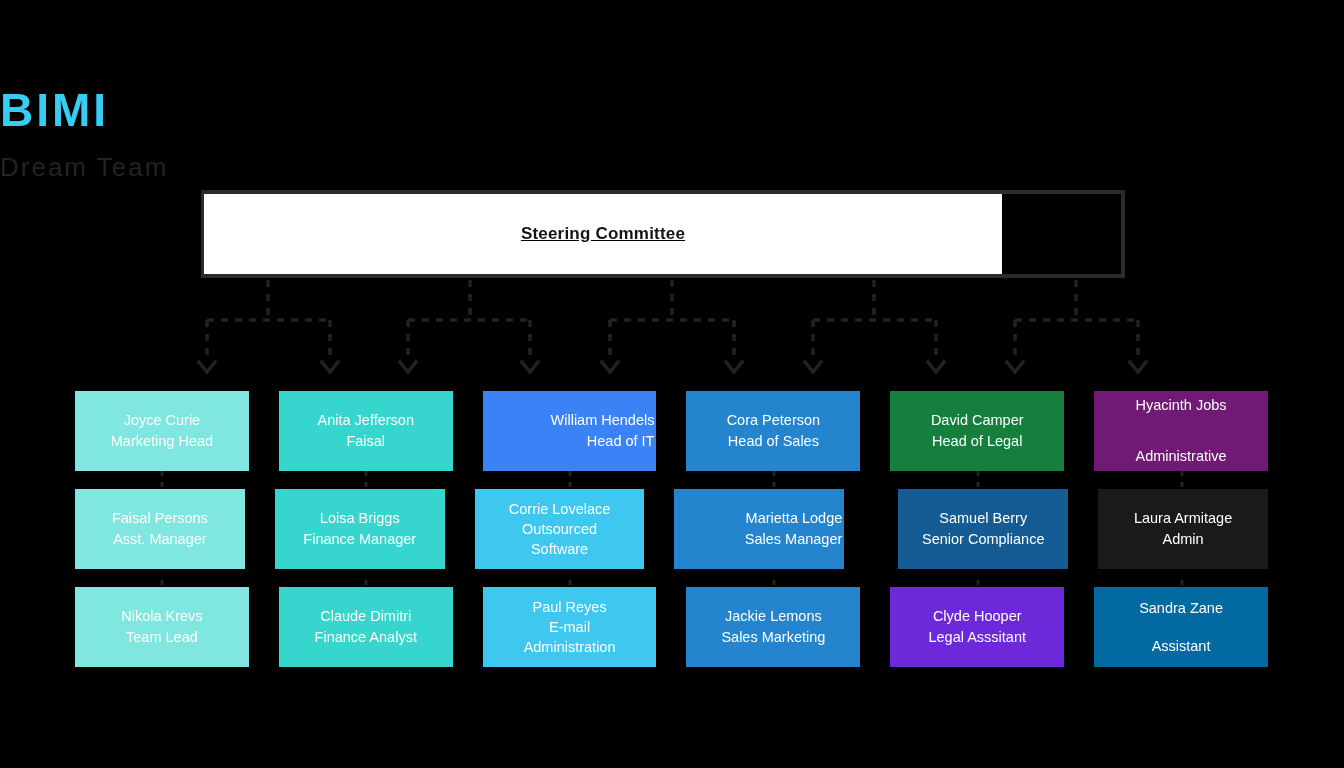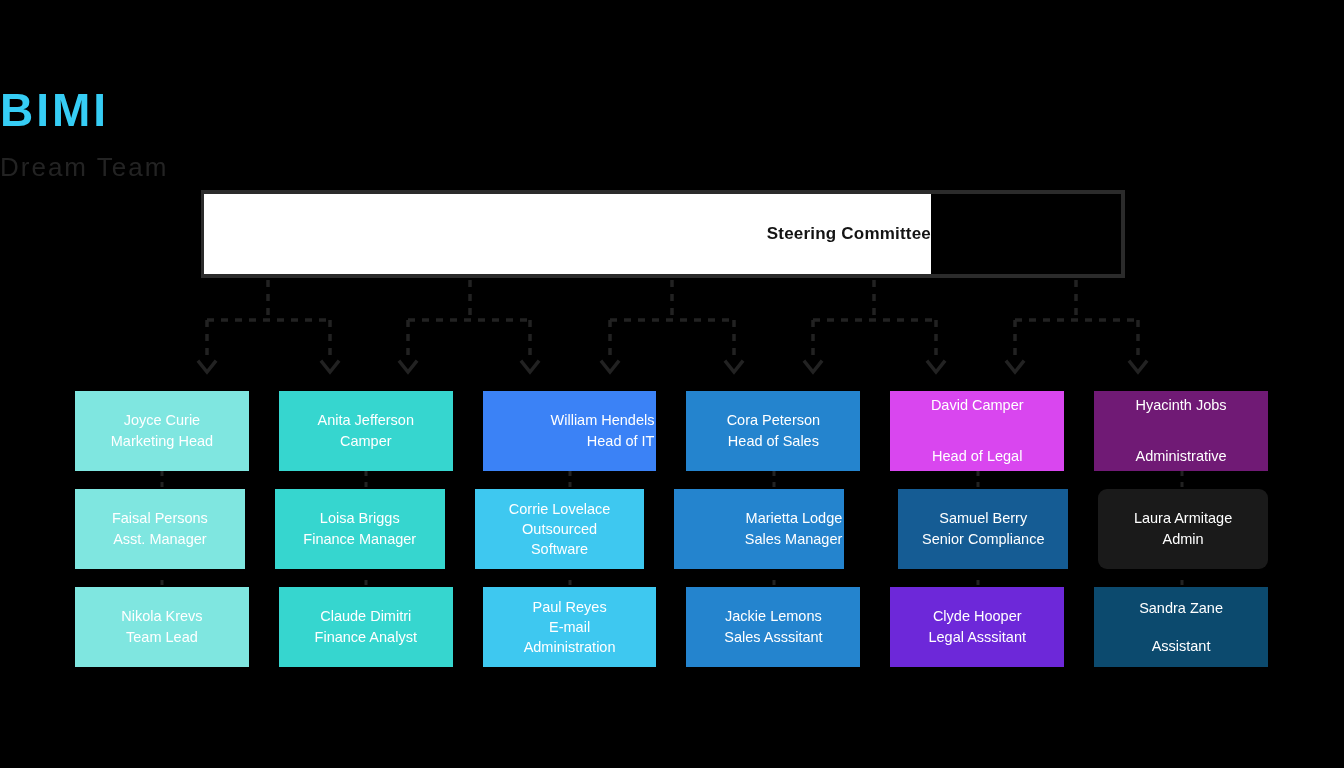--- a/index.html
+++ b/index.html
@@ -53,26 +53,27 @@
     top: 190px;
     width: 924px;
     height: 88px;
     background: #000000;
     border: 4px solid #2B2B2B;
   }
   .committee-box {
     position: absolute;
     left: 204px;
     top: 194px;
-    width: 727px;
+    width: 798px;
     height: 80px;
     background: #FFFFFF;
     display: flex;
     align-items: center;
-    justify-content: flex-end;
+    justify-content: center;
+    text-decoration: underline;
   }
   .committee-label {
     font-size: 17px;
     font-weight: bold;
     color: #141414;
     letter-spacing: 0.2px;
   }
 
   
   .connectors {
@@ -193,31 +194,31 @@
 
   <div class="grid">
 
     <div class="row">
       <div class="card" style="background: rgb(127, 230, 224);">
         <span class="card-line">Joyce Curie</span>
         <span class="card-line">Marketing Head</span>
       </div>
       <div class="card" style="background: rgb(54, 214, 207);">
         <span class="card-line">Anita Jefferson</span>
-        <span class="card-line">Camper</span>
+        <span class="card-line">Faisal</span>
       </div>
       <div class="card" style="background: #3b82f6; align-items: flex-end;">
         <span class="card-line">William Hendels</span>
         <span class="card-line">Head of IT</span>
       </div>
       <div class="card" style="background: rgb(36, 132, 206);">
         <span class="card-line">Cora Peterson</span>
         <span class="card-line">Head of Sales</span>
       </div>
-      <div class="card" style="background: #d946ef; justify-content: space-between;">
+      <div class="card" style="background: #15803d;">
         <span class="card-line">David Camper</span>
         <span class="card-line">Head of Legal</span>
       </div>
       <div class="card" style="background: #701a75; justify-content: space-between;">
         <span class="card-line">Hyacinth Jobs</span>
         <span class="card-line">Administrative</span>
       </div>
     </div>
 
     <div class="row">
@@ -235,21 +236,21 @@
         <span class="card-line">Software</span>
       </div>
       <div class="card" style="background: rgb(36, 132, 206); align-items: flex-end;">
         <span class="card-line">Marietta Lodge</span>
         <span class="card-line">Sales Manager</span>
       </div>
       <div class="card" style="background: rgb(21, 92, 148); margin-left: 24px;">
         <span class="card-line">Samuel Berry</span>
         <span class="card-line">Senior Compliance</span>
       </div>
-      <div class="card" style="background: rgb(26, 26, 26); border-radius: 9px;">
+      <div class="card" style="background: rgb(26, 26, 26);">
         <span class="card-line">Laura Armitage</span>
         <span class="card-line">Admin</span>
       </div>
     </div>
 
     <div class="row">
       <div class="card" style="background: rgb(127, 230, 224);">
         <span class="card-line">Nikola Krevs</span>
         <span class="card-line">Team Lead</span>
       </div>
@@ -257,26 +258,26 @@
         <span class="card-line">Claude Dimitri</span>
         <span class="card-line">Finance Analyst</span>
       </div>
       <div class="card three-line" style="background: rgb(62, 200, 240); align-items: center;">
         <span class="card-line">Paul Reyes</span>
         <span class="card-line">E-mail</span>
         <span class="card-line">Administration</span>
       </div>
       <div class="card" style="background: rgb(36, 132, 206);">
         <span class="card-line">Jackie Lemons</span>
-        <span class="card-line">Sales Asssitant</span>
+        <span class="card-line">Sales Marketing</span>
       </div>
       <div class="card" style="background: #6d28d9;">
         <span class="card-line">Clyde Hooper</span>
         <span class="card-line">Legal Asssitant</span>
       </div>
-      <div class="card" style="background: #0c4a6e; gap: 17px;">
+      <div class="card" style="background: #0369a1; gap: 17px;">
         <span class="card-line">Sandra Zane</span>
         <span class="card-line">Assistant</span>
       </div>
     </div>
 
   </div>
 </div>
 
 </body></html>

